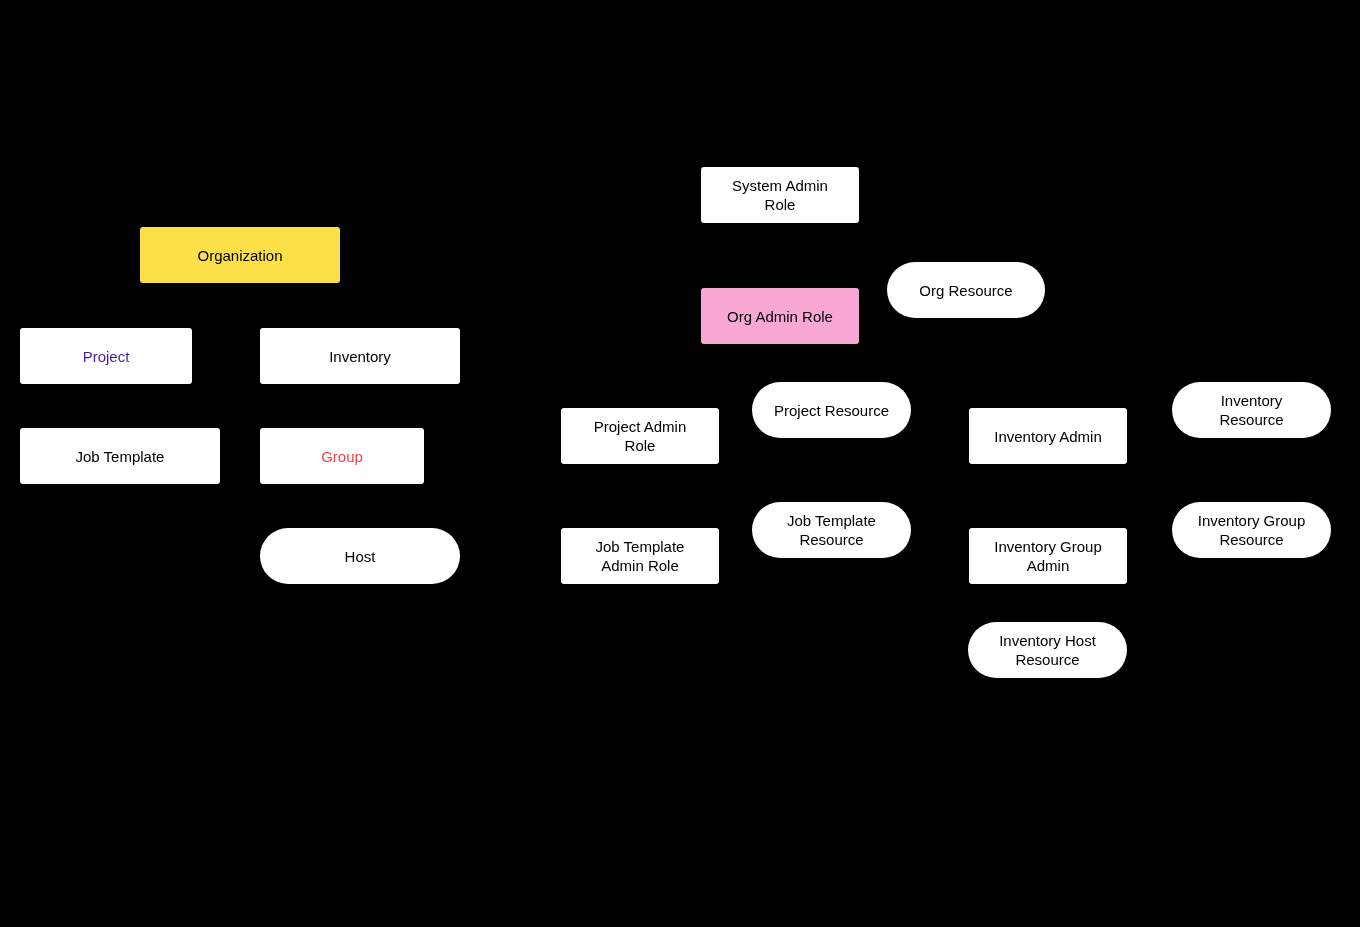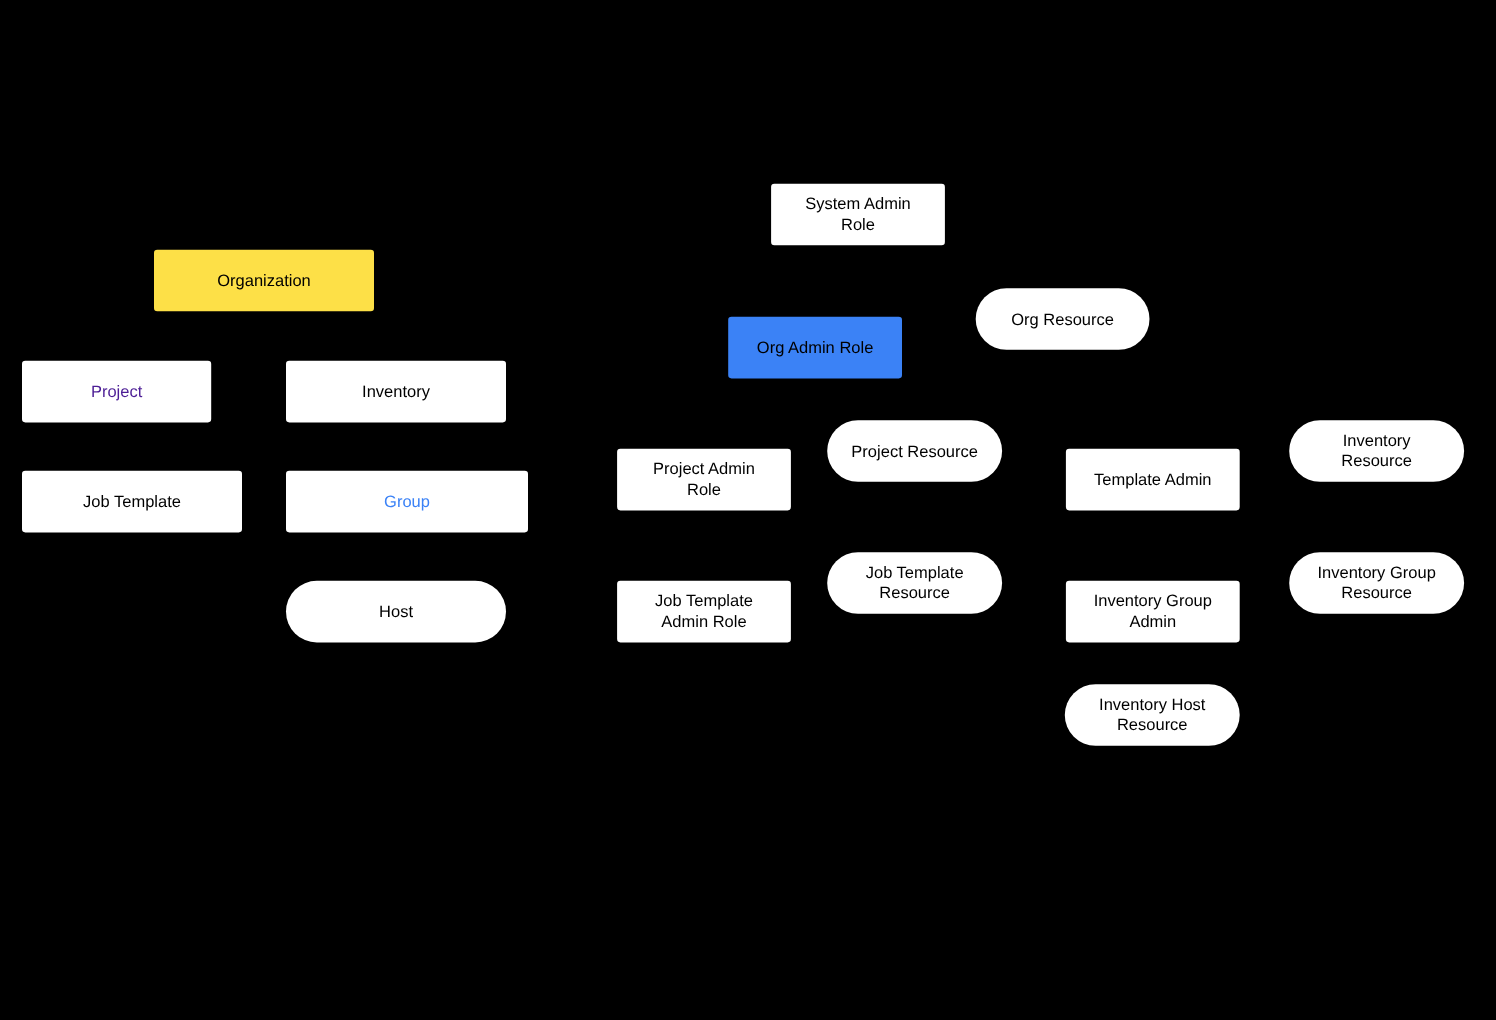--- a/index.html
+++ b/index.html
@@ -44,30 +44,30 @@
   }
 </style>
 </head>
 <body>
 
 <div id="canvas" style="background: rgb(0, 0, 0);">
     <div class="node rect" style="left: 140px; top: 201px; width: 200px; height: 56px; background: #fde047; color: rgb(0, 0, 0);">Organization</div>
     <div class="node rect" style="left: 20px; top: 302px; width: 172px; height: 56px; background: rgb(255, 255, 255); color: #4c1d95;">Project</div>
     <div class="node rect" style="left: 260px; top: 302px; width: 200px; height: 56px; background: rgb(255, 255, 255); color: rgb(0, 0, 0);">Inventory</div>
     <div class="node rect" style="left: 20px; top: 402px; width: 200px; height: 56px; background: rgb(255, 255, 255); color: rgb(0, 0, 0);">Job Template</div>
-    <div class="node rect" style="left: 260px; top: 402px; width: 220px; height: 56px; background: rgb(255, 255, 255); color: #3b82f6;">Group</div>
+    <div class="node rect" style="left: 260px; top: 402px; width: 164px; height: 56px; background: rgb(255, 255, 255); color: #ef4444;">Group</div>
     <div class="node rect" style="left: 260px; top: 502px; width: 200px; height: 56px; background: rgb(255, 255, 255); color: rgb(0, 0, 0); border-radius: 28px;">Host</div>
     <div class="node rect" style="left: 701px; top: 141px; width: 158px; height: 56px; background: rgb(255, 255, 255); color: rgb(0, 0, 0);">System Admin
 Role</div>
-    <div class="node rect" style="left: 662px; top: 262px; width: 158px; height: 56px; background: #3b82f6; color: rgb(0, 0, 0);">Org Admin Role</div>
+    <div class="node rect" style="left: 701px; top: 262px; width: 158px; height: 56px; background: #f9a8d4; color: rgb(0, 0, 0);">Org Admin Role</div>
     <div class="node pill" style="left: 887px; top: 262px; width: 158px; height: 56px; background: rgb(255, 255, 255); color: rgb(0, 0, 0);">Org Resource</div>
     <div class="node rect" style="left: 561px; top: 382px; width: 158px; height: 56px; background: rgb(255, 255, 255); color: rgb(0, 0, 0);">Project Admin
 Role</div>
     <div class="node pill" style="left: 752px; top: 382px; width: 159px; height: 56px; background: rgb(255, 255, 255); color: rgb(0, 0, 0);">Project Resource</div>
-    <div class="node rect" style="left: 969px; top: 382px; width: 158px; height: 56px; background: rgb(255, 255, 255); color: rgb(0, 0, 0);">Template Admin</div>
+    <div class="node rect" style="left: 969px; top: 382px; width: 158px; height: 56px; background: rgb(255, 255, 255); color: rgb(0, 0, 0);">Inventory Admin</div>
     <div class="node pill" style="left: 1172px; top: 382px; width: 159px; height: 56px; background: rgb(255, 255, 255); color: rgb(0, 0, 0);">Inventory
 Resource</div>
     <div class="node rect" style="left: 561px; top: 502px; width: 158px; height: 56px; background: rgb(255, 255, 255); color: rgb(0, 0, 0);">Job Template
 Admin Role</div>
     <div class="node pill" style="left: 752px; top: 502px; width: 159px; height: 56px; background: rgb(255, 255, 255); color: rgb(0, 0, 0);">Job Template
 Resource</div>
     <div class="node rect" style="left: 969px; top: 502px; width: 158px; height: 56px; background: rgb(255, 255, 255); color: rgb(0, 0, 0);">Inventory Group
 Admin</div>
     <div class="node pill" style="left: 1172px; top: 502px; width: 159px; height: 56px; background: rgb(255, 255, 255); color: rgb(0, 0, 0);">Inventory Group
 Resource</div>

